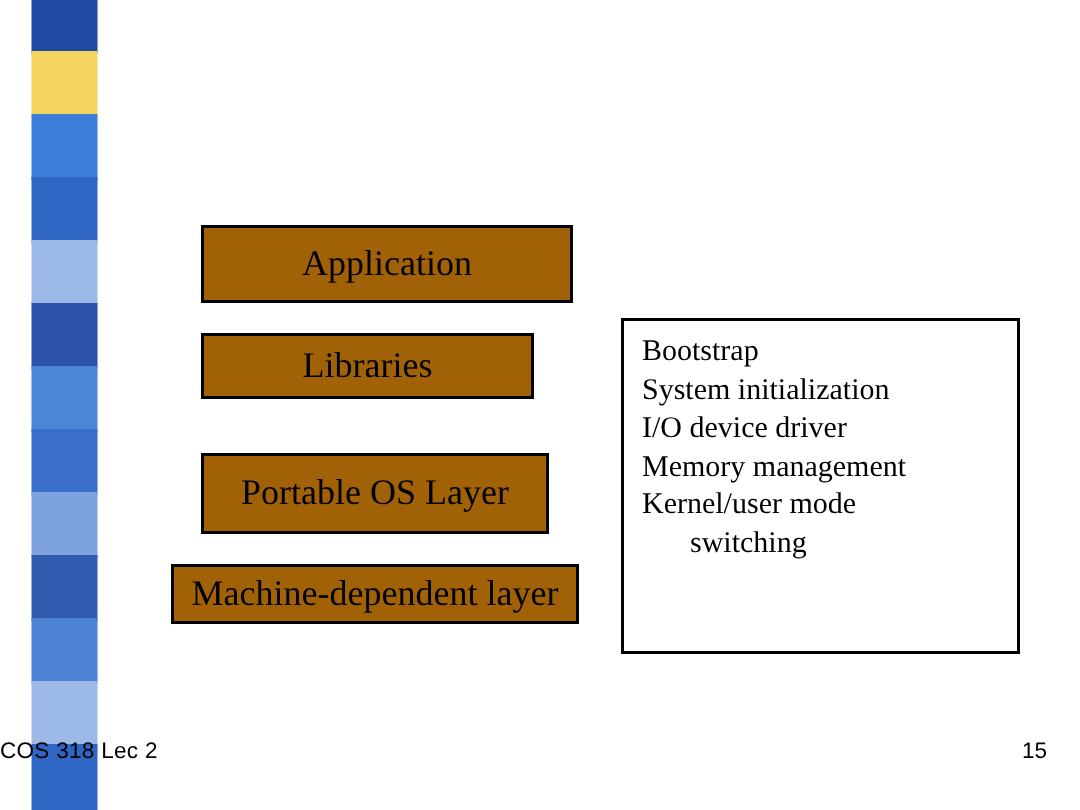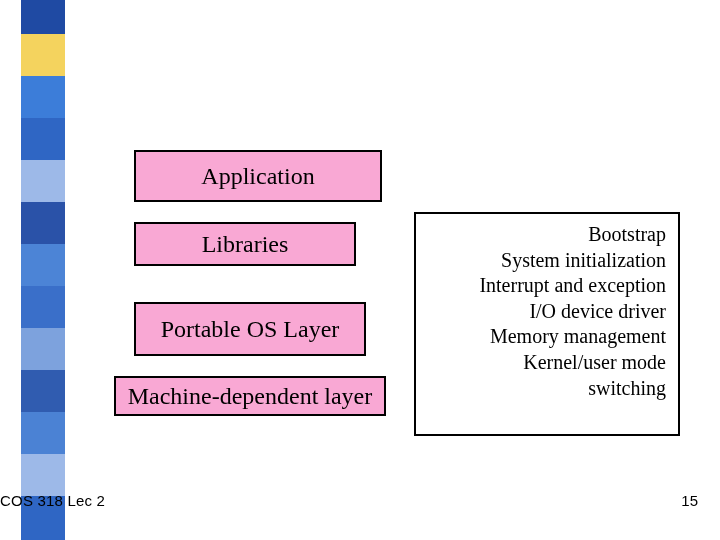--- a/index.html
+++ b/index.html
@@ -1,26 +1,26 @@
 <!DOCTYPE html>
 <html><head>
 <meta charset="utf-8">
 <style>
   * { margin: 0; padding: 0; box-sizing: border-box; }
   html, body { width: 720px; height: 540px; background: #fff; font-family: "Times New Roman", Times, serif; color: #000; position: relative; }
   .slide { position: relative; width: 720px; height: 540px; }
   .sidebar { position: absolute; left: 21px; top: 0; width: 44px; height: 540px; }
   .sq { position: absolute; width: 44px; height: 44px; }
   .title { position: absolute; left: 80px; top: 22px; font-size: 40px; font-weight: normal; color: #000; }
-  .box { position: absolute; border: 2.5px solid #000; background: #f9a8d4; display: flex; align-items: center; justify-content: center; text-align: center; font-size: 24px; padding: 4px 8px; }
+  .box { position: absolute; border: 2.5px solid #000; background: #a16207; display: flex; align-items: center; justify-content: center; text-align: center; font-size: 24px; padding: 4px 8px; }
   .box1 { left: 134px; top: 150px; width: 248px; height: 52px; }
   .box2 { left: 134px; top: 222px; width: 222px; height: 44px; }
   .box3 { left: 134px; top: 302px; width: 232px; height: 54px; }
   .box4 { left: 114px; top: 376px; width: 272px; height: 40px; }
-  .info { position: absolute; left: 414px; top: 212px; width: 266px; height: 224px; border: 2.5px solid #000; background: #fff; padding: 8px 12px; font-size: 20px; line-height: 1.28; text-align: right; }
+  .info { position: absolute; left: 414px; top: 212px; width: 266px; height: 224px; border: 2.5px solid #000; background: #fff; padding: 8px 12px; font-size: 20px; line-height: 1.28; }
   .info .indent { padding-left: 32px; }
   .footer-center { position: absolute; left: 0; right: 0; top: 492px; text-align: left; font-family: Arial, sans-serif; font-size: 15px; letter-spacing: 0.2px; }
   .footer-right { position: absolute; right: 22px; top: 492px; font-family: Arial, sans-serif; font-size: 15px; }
 </style>
 </head>
 <body>
 
 <div class="slide">
   <div class="sidebar">
       <div class="sq" style="background: rgb(31, 74, 163); top: -8px;"></div>
@@ -48,21 +48,20 @@
   <div class="box box3">
     <span>Portable OS Layer</span>
   </div>
   <div class="box box4">
     <span>Machine-dependent layer</span>
   </div>
 
   <div class="info">
     <div>Bootstrap</div>
     <div>System initialization</div>
-    <div>Interrupt and exception</div>
     <div>I/O device driver</div>
     <div>Memory management</div>
     <div>Kernel/user mode</div>
     <div class="indent">switching</div>
   </div>
 
   <div class="footer-center">COS 318 Lec 2</div>
   <div class="footer-right">15</div>
 </div>
 

